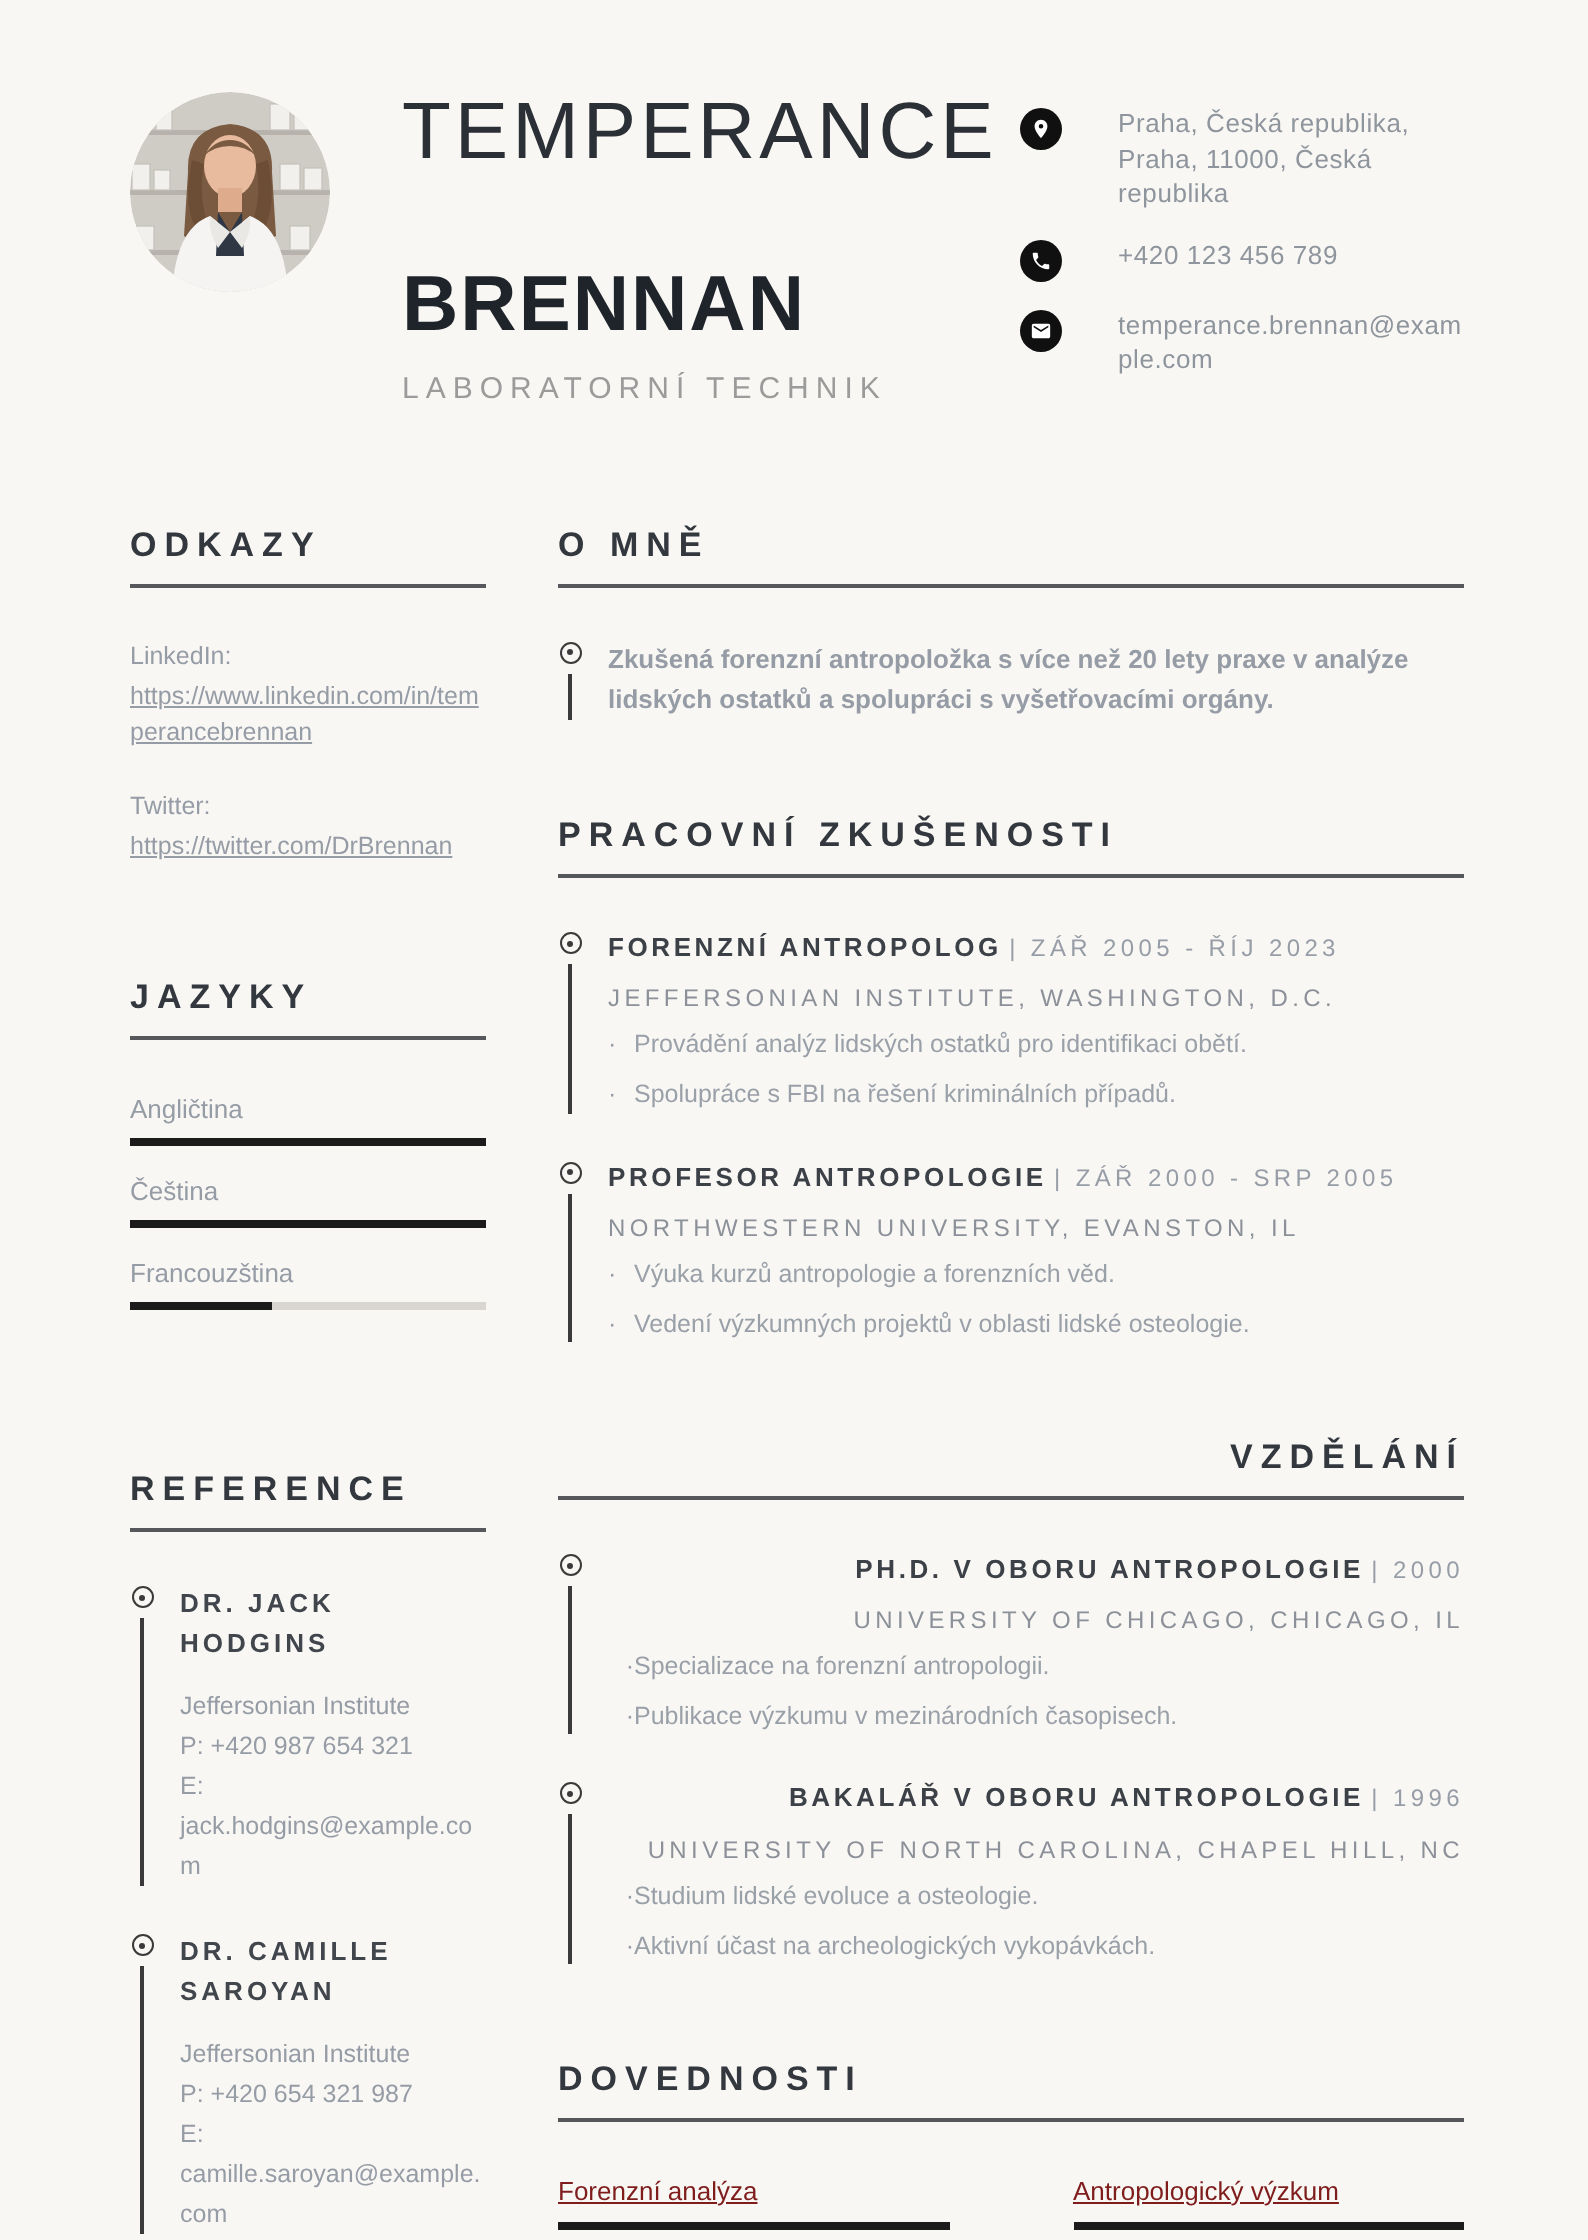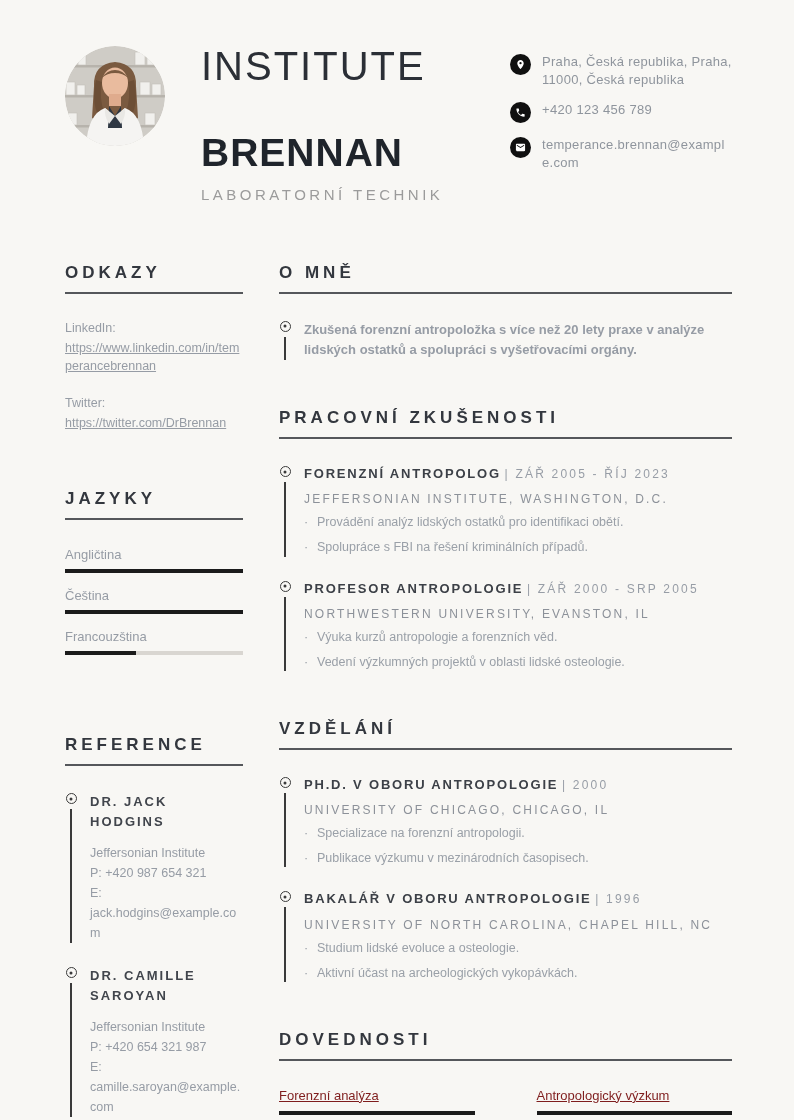--- a/index.html
+++ b/index.html
@@ -9,21 +9,21 @@
 
   
   .header { display:flex; align-items:flex-start; }
   .photo { width:100px; height:100px; border-radius:50%; overflow:hidden; flex:none; margin-top:1px; }
   .photo svg { display:block; width:100%; height:100%; }
   .namewrap { margin-left:36px; flex:none; }
   .first { font-size:40px; font-weight:400; letter-spacing:2px; color:#2b2f36; line-height:1.05; }
   .last  { font-size:39px; font-weight:700; letter-spacing:1px; color:#1f242b; line-height:1.15;margin-top:44px; }
   .role  { margin-top:10px; font-size:15px; letter-spacing:3.5px; color:#9b9b9b; }
   .contact { margin-left:auto; width:222px; display:flex; flex-direction:column; gap:13px; padding-top:8px; }
-  .c-row { display:flex; gap:11px; align-items:flex-start; }
+  .c-row { display:flex; gap:28px; align-items:flex-start; }
   .c-ico { width:21px; height:21px; border-radius:50%; background:#101010; flex:none; display:flex; align-items:center; justify-content:center; margin-top:1px; }
   .c-ico svg { width:11px; height:11px; fill:#fff; }
   .c-txt { font-size:13px; color:#8f959d; line-height:1.35; letter-spacing:.3px; overflow-wrap:anywhere; }
 
   
   .columns { display:flex; margin-top:60px; }
   .col-left { width:178px; flex:none; }
   .col-right { flex:1; margin-left:36px; }
 
   section { margin-bottom:48px; }
@@ -103,21 +103,21 @@
           <rect x="44" y="48" width="12" height="12" fill="#dfab8d"></rect>
           <path d="M21 100 Q23 68 40 62 L50 70 L60 62 Q77 68 79 100 Z" fill="#f5f4f2"></path>
           <path d="M44 60 L50 70 L56 60 L57 82 L43 82 Z" fill="#2e3743"></path>
           <path d="M40 62 L50 70 L44 78 Q39 70 40 62 Z" fill="#e9e8e5"></path>
           <path d="M60 62 L50 70 L56 78 Q61 70 60 62 Z" fill="#e9e8e5"></path>
         </g>
       </svg>
     </div>
 
     <div class="namewrap">
-      <div class="first">INSTITUTE</div>
+      <div class="first">TEMPERANCE</div>
       <div class="last">BRENNAN</div>
       <div class="role">LABORATORNÍ TECHNIK</div>
     </div>
 
     <div class="contact">
       <div class="c-row">
         <span class="c-ico">
           <svg viewBox="0 0 24 24">
               <path d="M12 2C8.13 2 5 5.13 5 9c0 5.25 7 13 7 13s7-7.75 7-13c0-3.87-3.13-7-7-7zm0 9.5a2.5 2.5 0 1 1 0-5 2.5 2.5 0 0 1 0 5z"></path>
             </svg>
@@ -298,21 +298,21 @@
                     <div class="e-bullet">
                       <span class="dot">·</span>
                       <span>Vedení výzkumných projektů v oblasti lidské osteologie.</span>
                     </div>
                   </div>
               </div>
             </div>
           </div>
       </section>
 
-      <section style="margin-top:23px;">
+      <section style="margin-top:23px;text-align:right;">
         <h2 class="sec-head">VZDĚLÁNÍ</h2>
         <div>
 
             <div class="entry">
               <div class="tl">
                 <span class="ring"></span>
                 <span class="tline"></span>
               </div>
               <div class="entry-body">
                 <div class="e-titleline">

